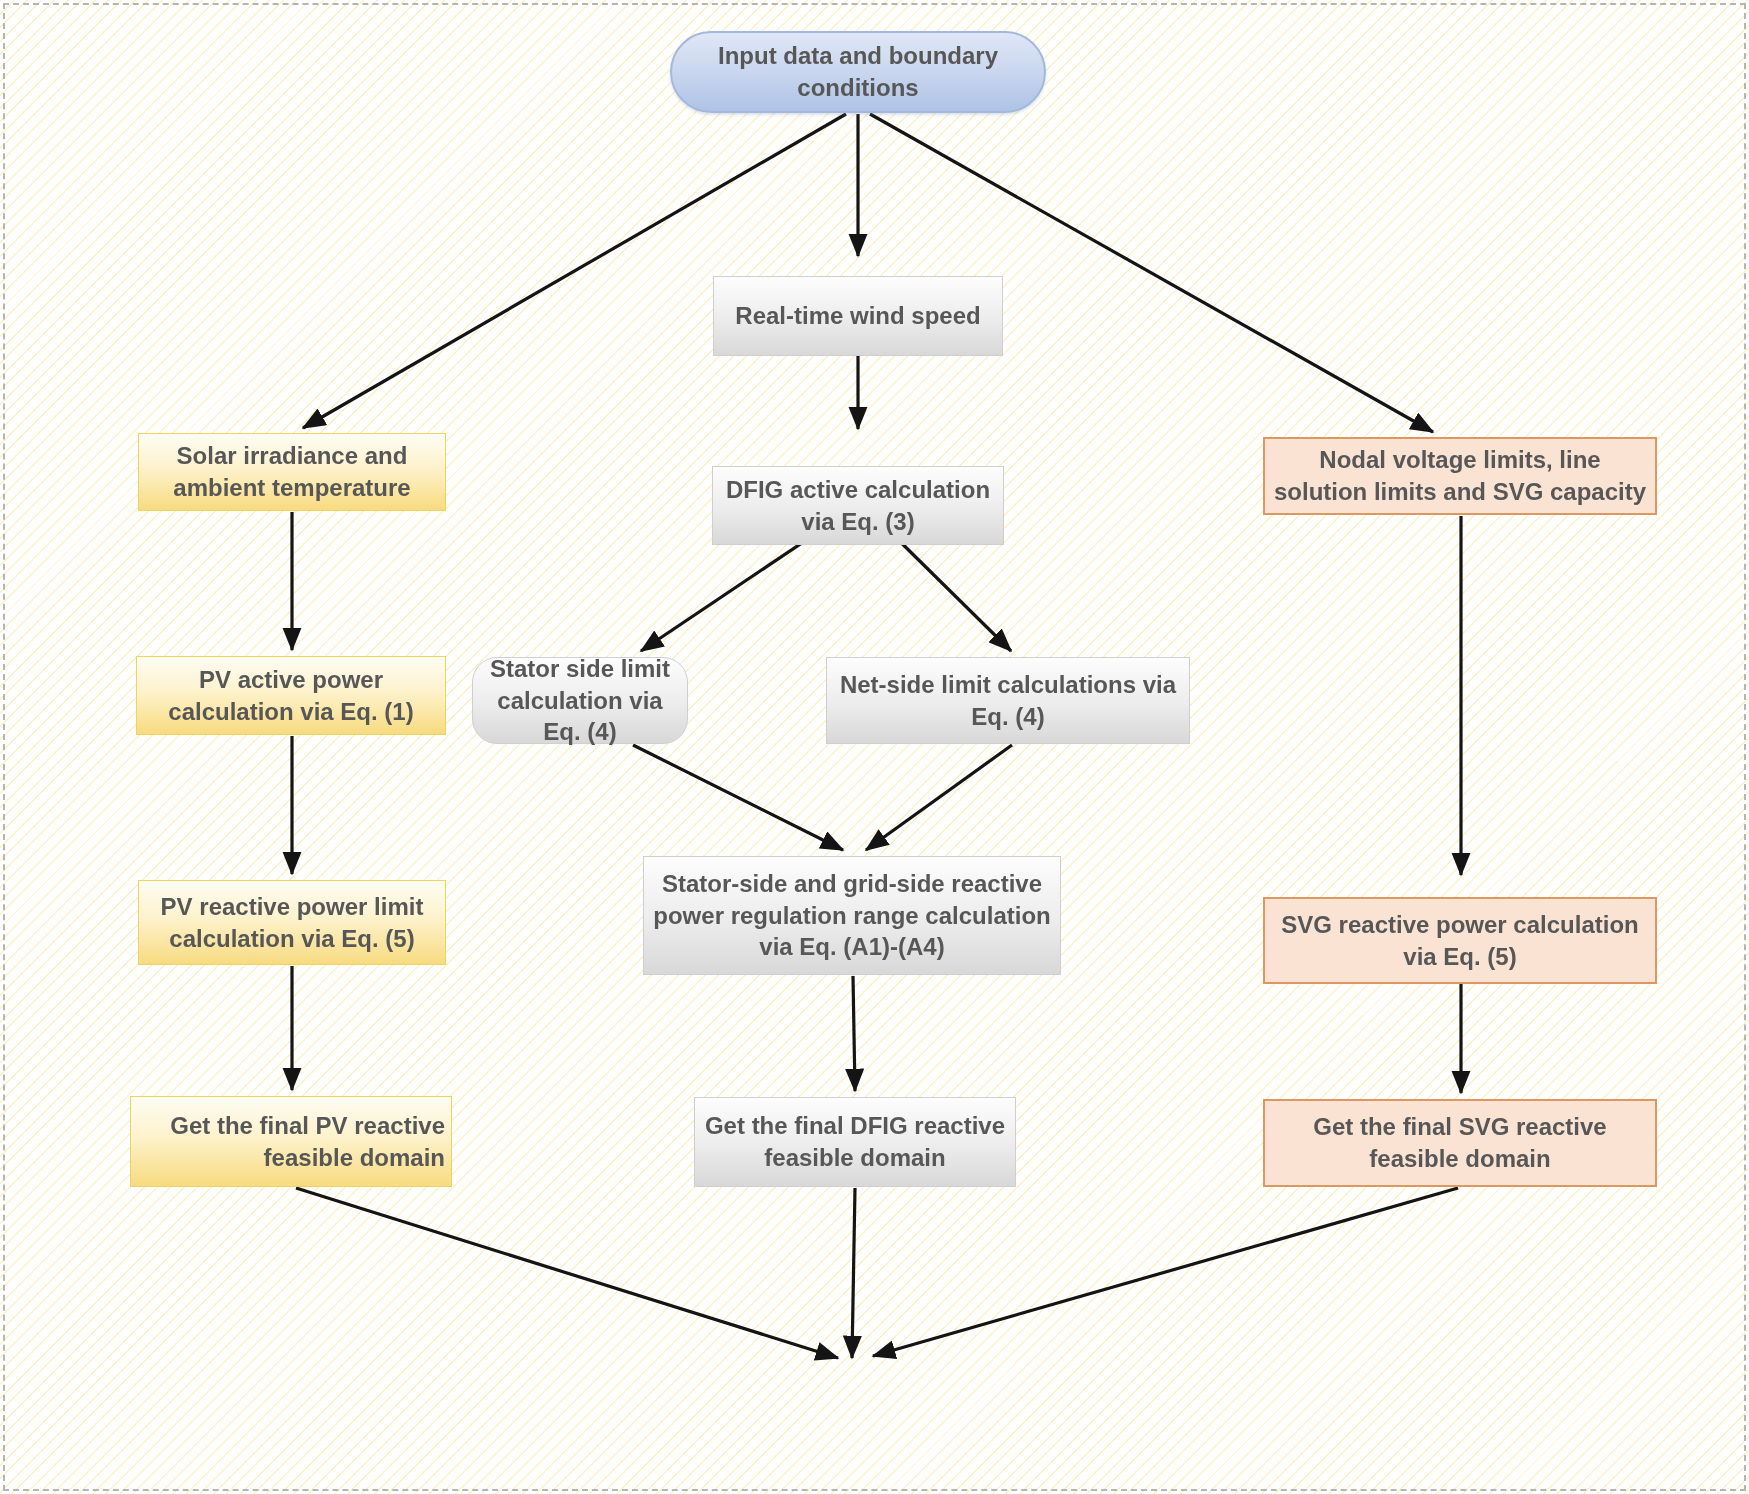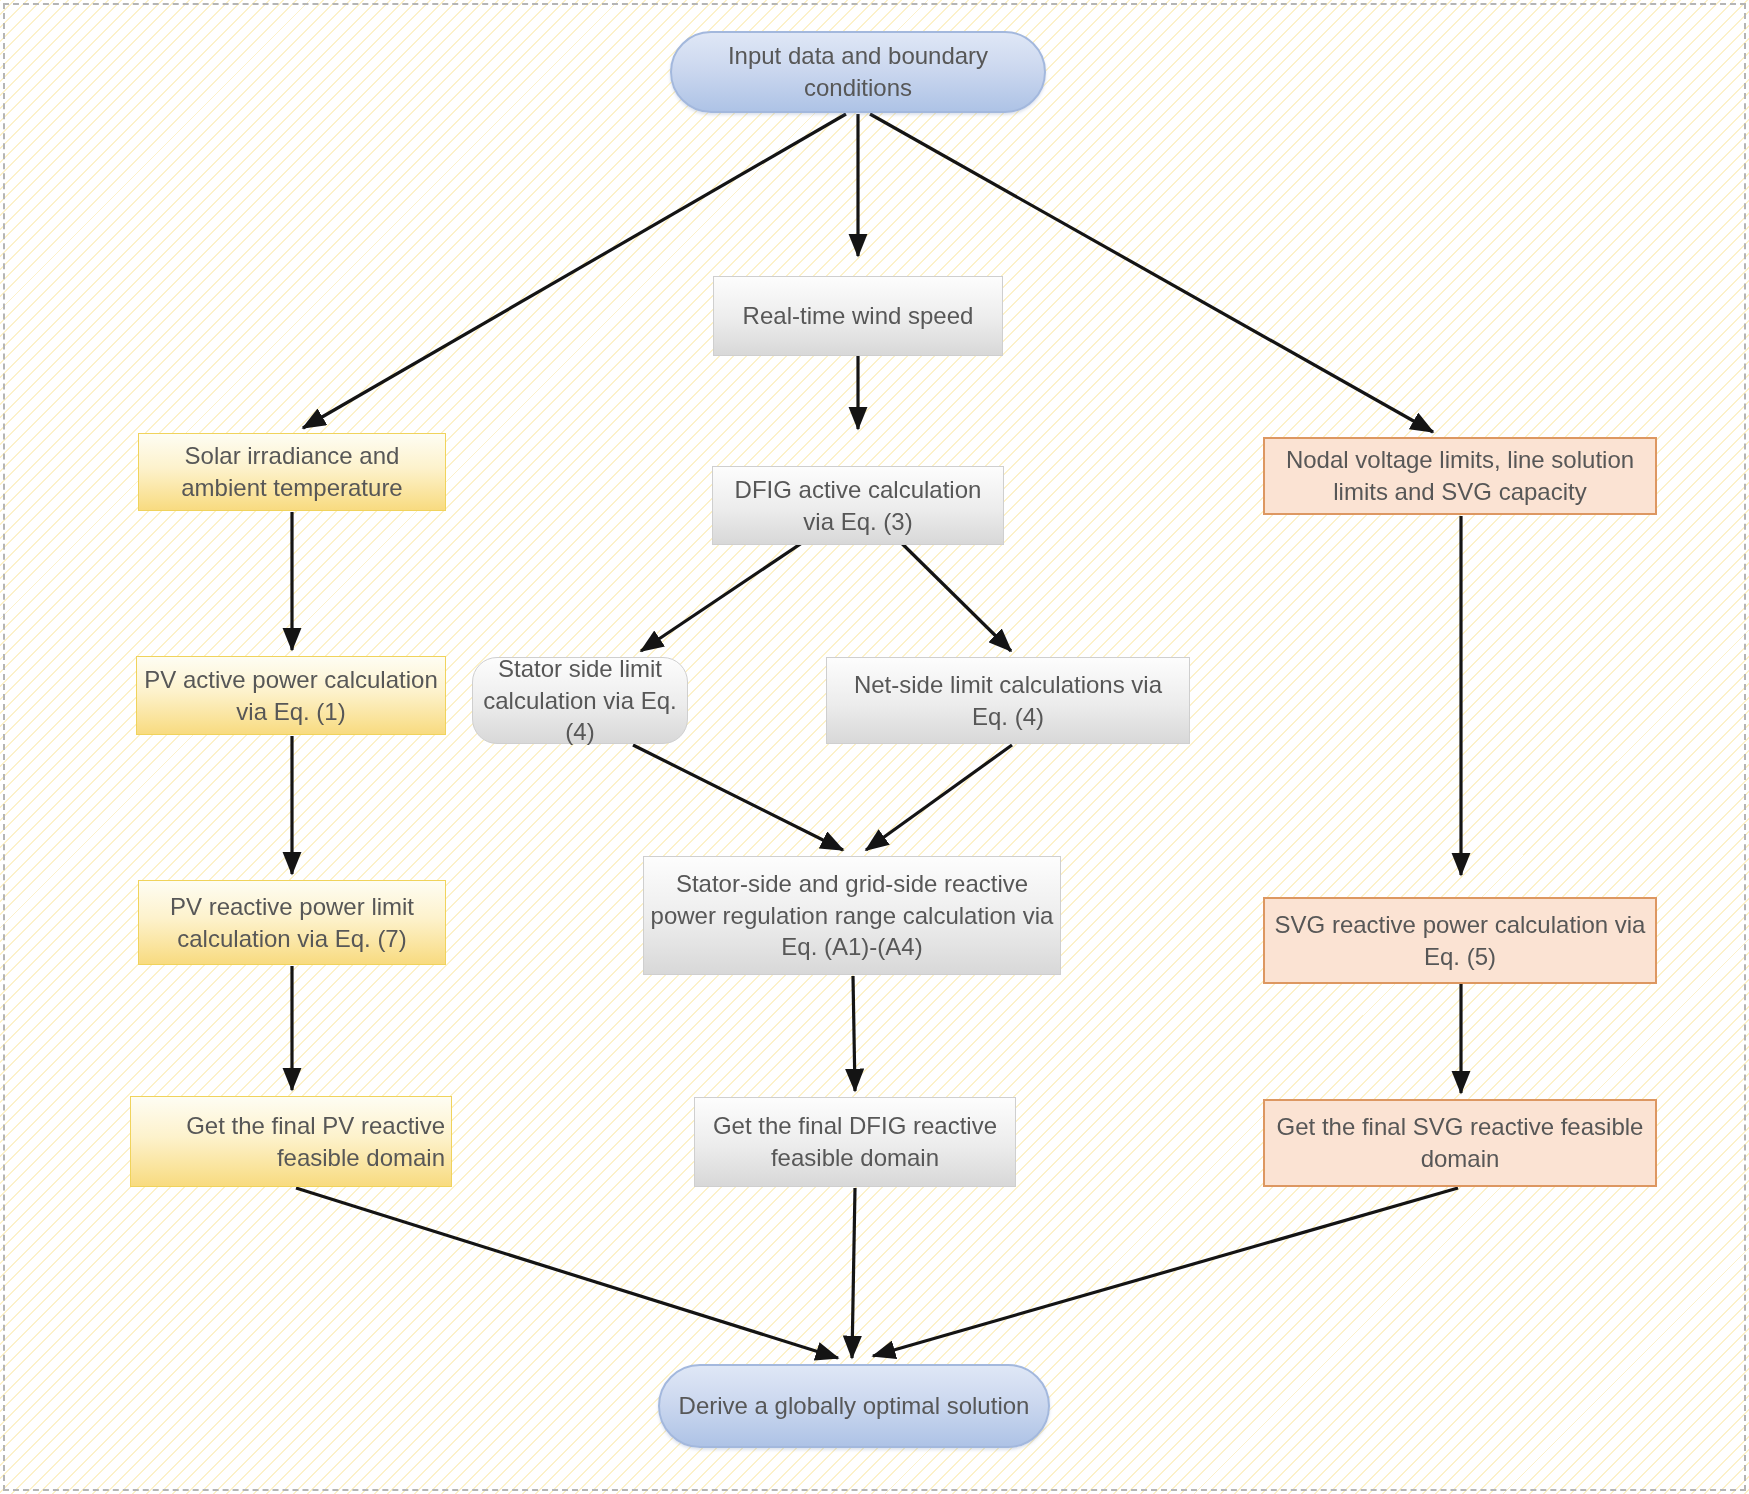--- a/index.html
+++ b/index.html
@@ -15,21 +15,21 @@
   }
   #frame{
     position:absolute; inset:3px;
     border:2px dashed #b5b5b5;
     pointer-events:none;
   }
   .node{
     position:absolute;
     display:flex; align-items:center; justify-content:center;
     text-align:center;
-    font-weight:normal;
+    font-weight:bold;
     font-size:24px; line-height:1.32;
     color:#575757;
     padding:20px 6px;
     box-sizing:border-box;
     z-index:2;
   }
   .terminal{
     background:linear-gradient(180deg,#dfe7f6 0%,#ccd8ef 45%,#aec3e6 100%);
     border:2px solid #a3b8dd;
     border-radius:42px;
@@ -89,28 +89,27 @@
   <div class="node process" style="left:712px;top:434px;width:292px;height:79px;margin-top:32px;">DFIG active calculation via Eq. (3)</div>
 
   <div class="node svgbox" style="left:1263px;top:437px;width:394px;height:78px;">Nodal voltage limits, line solution limits and SVG capacity</div>
 
   <div class="node pv" style="left:136px;top:656px;width:310px;height:79px;">PV active power calculation via Eq. (1)</div>
 
   <div class="node process" style="left:472px;top:657px;width:216px;height:87px;border-radius:25px;">Stator side limit calculation via Eq. (4)</div>
 
   <div class="node process" style="left:826px;top:657px;width:364px;height:87px;">Net-side limit calculations via Eq. (4)</div>
 
-  <div class="node pv" style="left:138px;top:880px;width:308px;height:85px;">PV reactive power limit calculation via Eq. (7)</div>
+  <div class="node pv" style="left:138px;top:880px;width:308px;height:85px;">PV reactive power limit calculation via Eq. (5)</div>
 
   <div class="node process" style="left:643px;top:856px;width:418px;height:119px;">Stator-side and grid-side reactive power regulation range calculation via Eq. (A1)-(A4)</div>
 
   <div class="node svgbox" style="left:1263px;top:881px;width:394px;height:87px;margin-top:16px;">SVG reactive power calculation via Eq. (5)</div>
 
   <div class="node pv" style="left:130px;top:1096px;width:322px;height:91px;text-align:right;">Get the final PV reactive feasible domain</div>
 
   <div class="node process" style="left:694px;top:1097px;width:322px;height:90px;">Get the final DFIG reactive feasible domain</div>
 
   <div class="node svgbox" style="left:1263px;top:1099px;width:394px;height:88px;">Get the final SVG reactive feasible domain</div>
 
-  <div class="node terminal" style="left:658px;top:1364px;width:392px;height:84px;">Derive a globally optimal solution</div>
 
   <div id="frame"></div>
 </div>
 
 </body></html>

